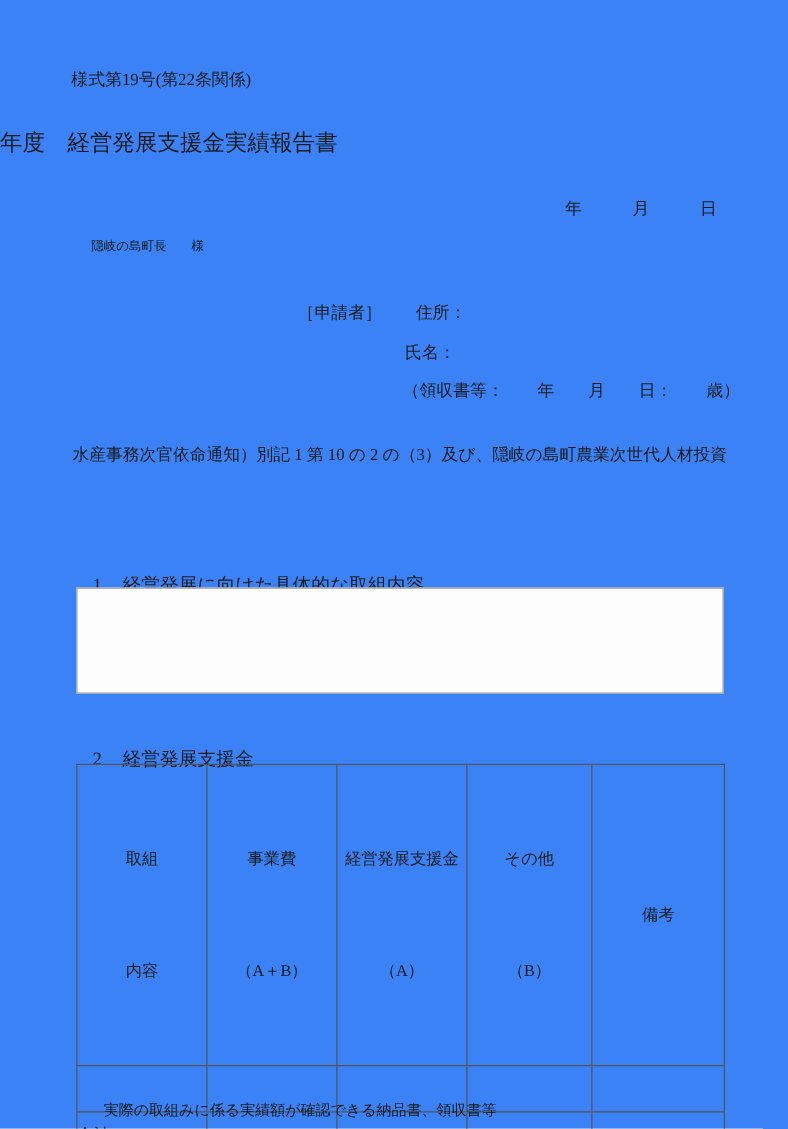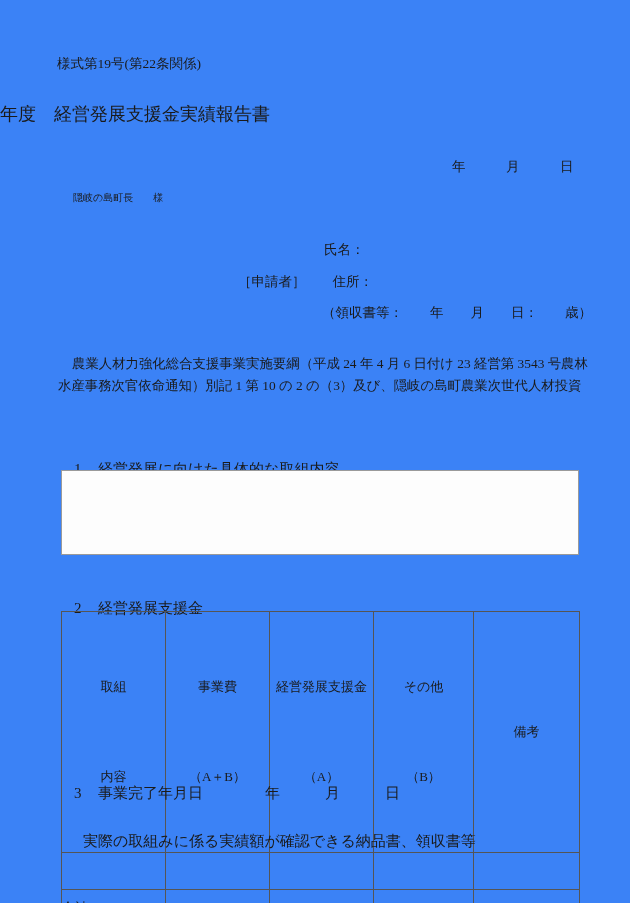--- a/index.html
+++ b/index.html
@@ -56,21 +56,21 @@
   .sec-head {
     position: absolute;
     font-size: 15px;
     white-space: pre;
     line-height: 1.0;
   }
   .sec1-head { left: 59px; top: 447px; }
   .sec2-head { left: 59px; top: 586px; }
   .sec3-head { left: 59px; top: 771px; }
   .sec4-head { left: 59px; top: 812px; }
-  .sec4-body { left: 83px; top: 834px; font-size: 15px; text-align: right; }
+  .sec4-body { left: 83px; top: 882px; font-size: 12px; text-align: right; }
 
   .num  { display: inline-block; width: 24px; }
 
   
   .textbox {
     position: absolute;
     left: 61px;
     top: 470px;
     width: 518px;
     height: 85px;
@@ -115,27 +115,26 @@
 
   <div class="abs form-no">様式第19号(第22条関係)</div>
 
   <div class="abs doc-title">年度　経営発展支援金実績報告書</div>
 
   <div class="abs date-line">年　　　月　　　日</div>
 
   <div class="abs addressee">隠岐の島町長　　様</div>
 
   <div class="applicant-block">
+    <span class="applicant-row ap-indent-1">［申請者］　　住所：</span>
     <span class="applicant-row ap-indent-2">氏名：</span>
-    <span class="applicant-row ap-indent-1">［申請者］　　住所：</span>
     <span class="applicant-row ap-indent-3">（領収書等：　　年　　月　　日：　　歳）</span>
   </div>
 
   <div class="body-para">
-    <span class="ln first">農業人材力強化総合支援事業実施要綱（平成 24 年 4 月 6 日付け 23 経営第 3543 号農林</span>
     <span class="ln">水産事務次官依命通知）別記 1 第 10 の 2 の（3）及び、隠岐の島町農業次世代人材投資</span>
   </div>
 
   <div class="sec-head sec1-head">
     <span class="num">1</span><span>経営発展に向けた具体的な取組内容</span>
   </div>
 
   <div class="textbox"></div>
 
   <div class="sec-head sec2-head">
@@ -182,20 +181,17 @@
       <tr>
         <td>合計</td>
         <td></td>
         <td></td>
         <td></td>
         <td></td>
       </tr>
     </tbody>
   </table>
 
-  <div class="sec-head sec3-head">
-    <span class="num">3</span><span>事業完了年月日</span><span style="display:inline-block;width:62px;"></span><span>年　　　月　　　日</span>
-  </div>
 
 
   <div class="sec-head sec4-body">実際の取組みに係る実績額が確認できる納品書、領収書等</div>
 
 </div>
 
 </body></html>

